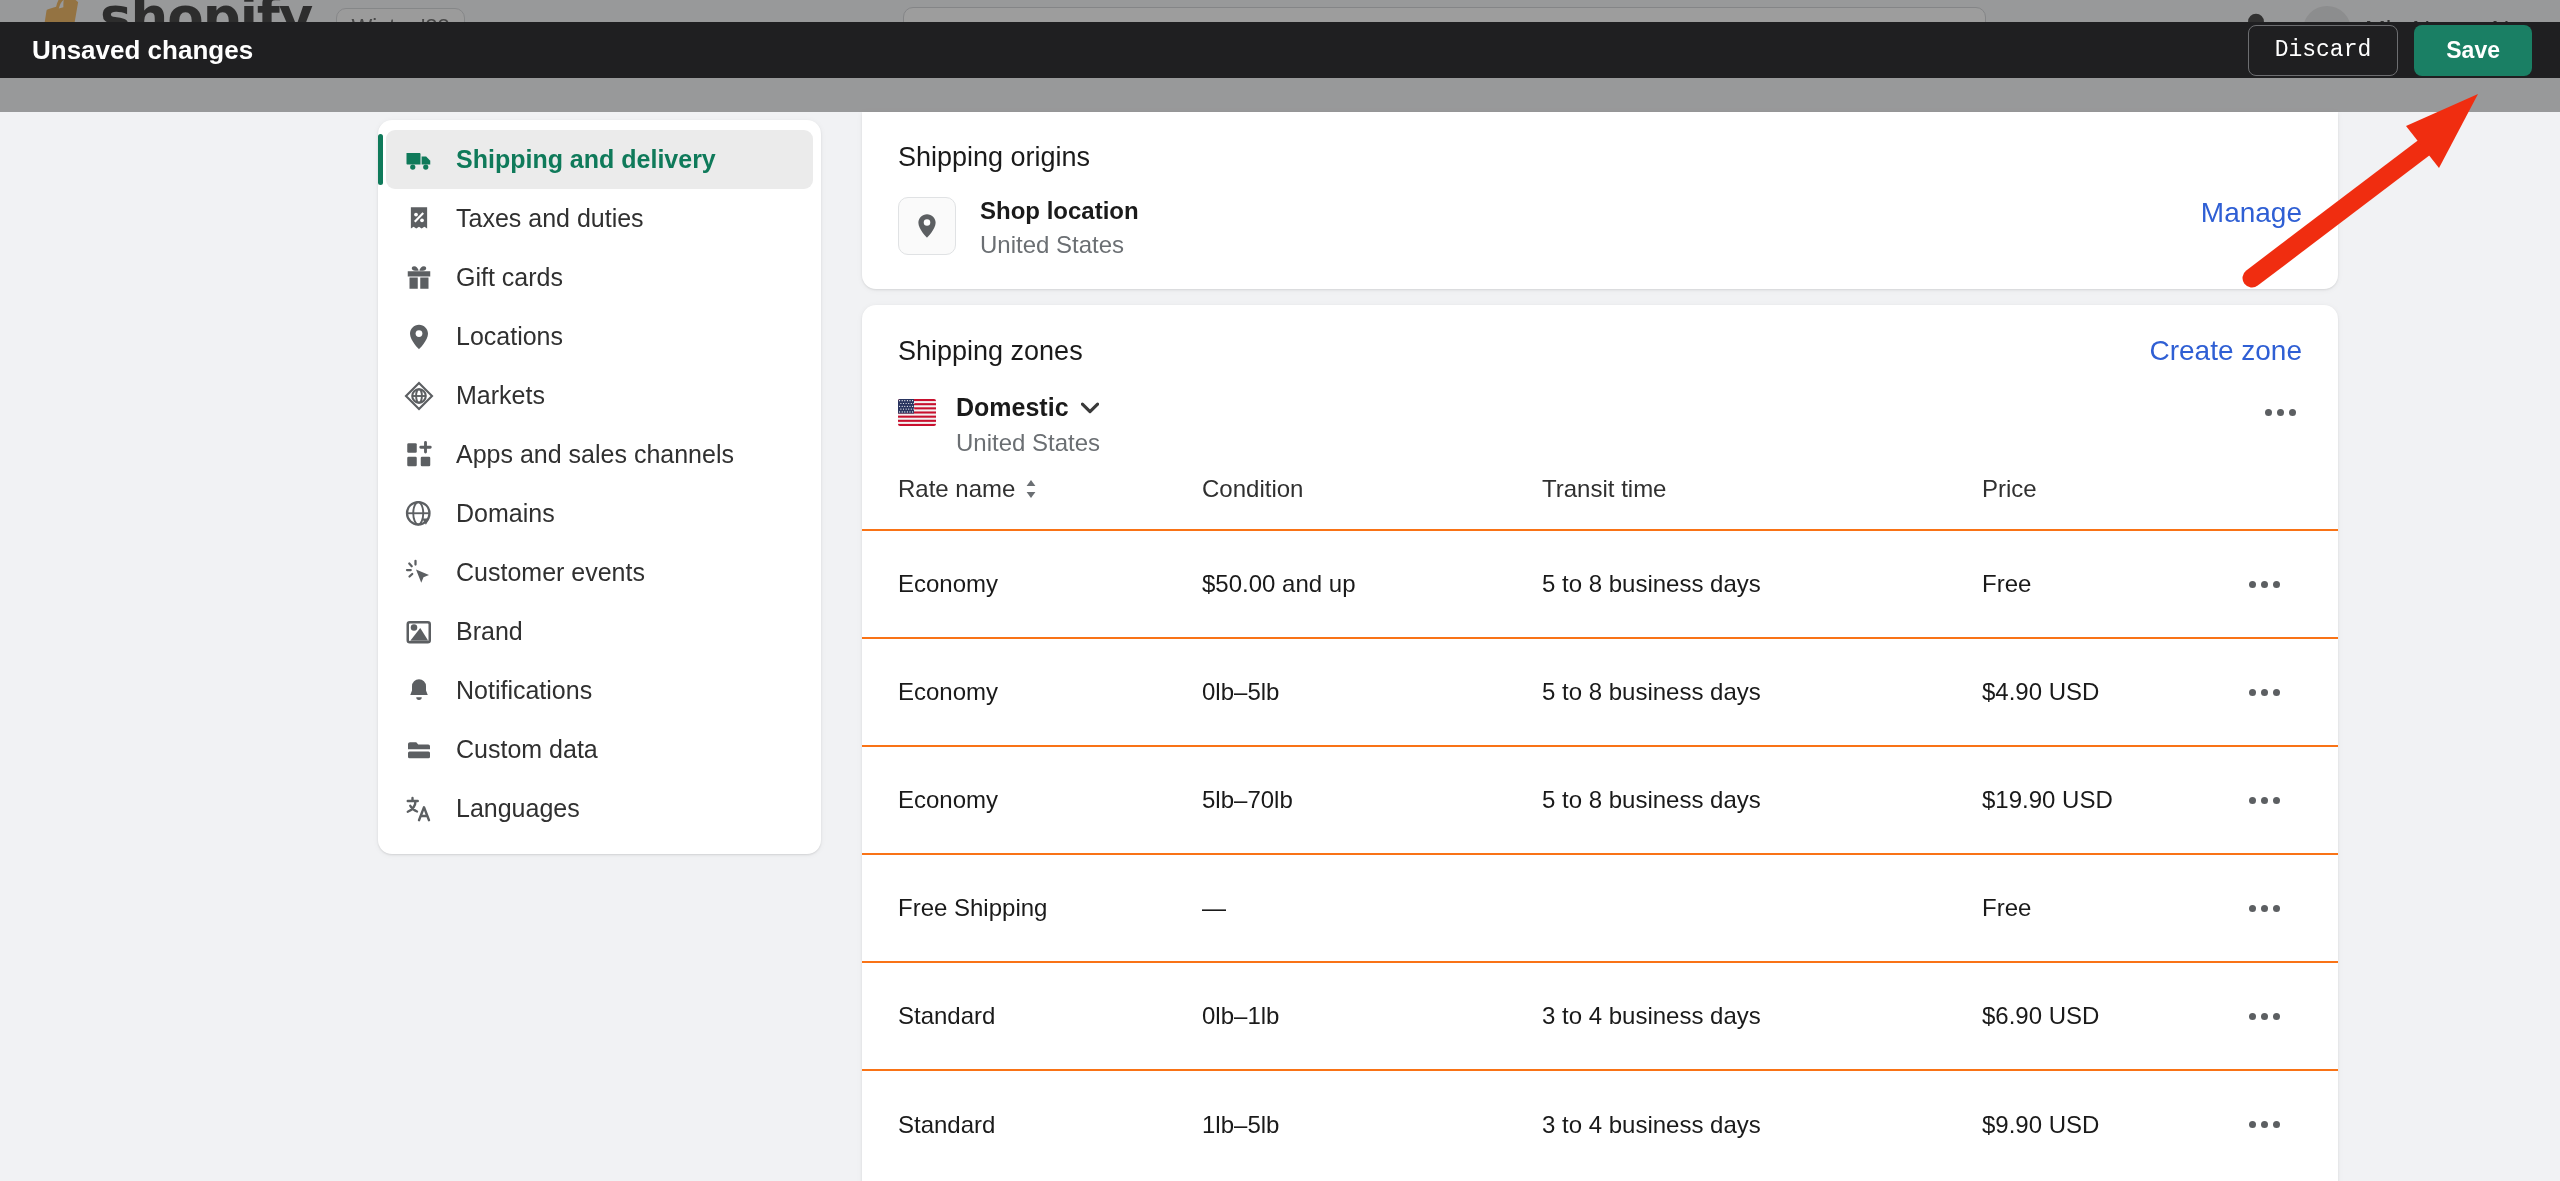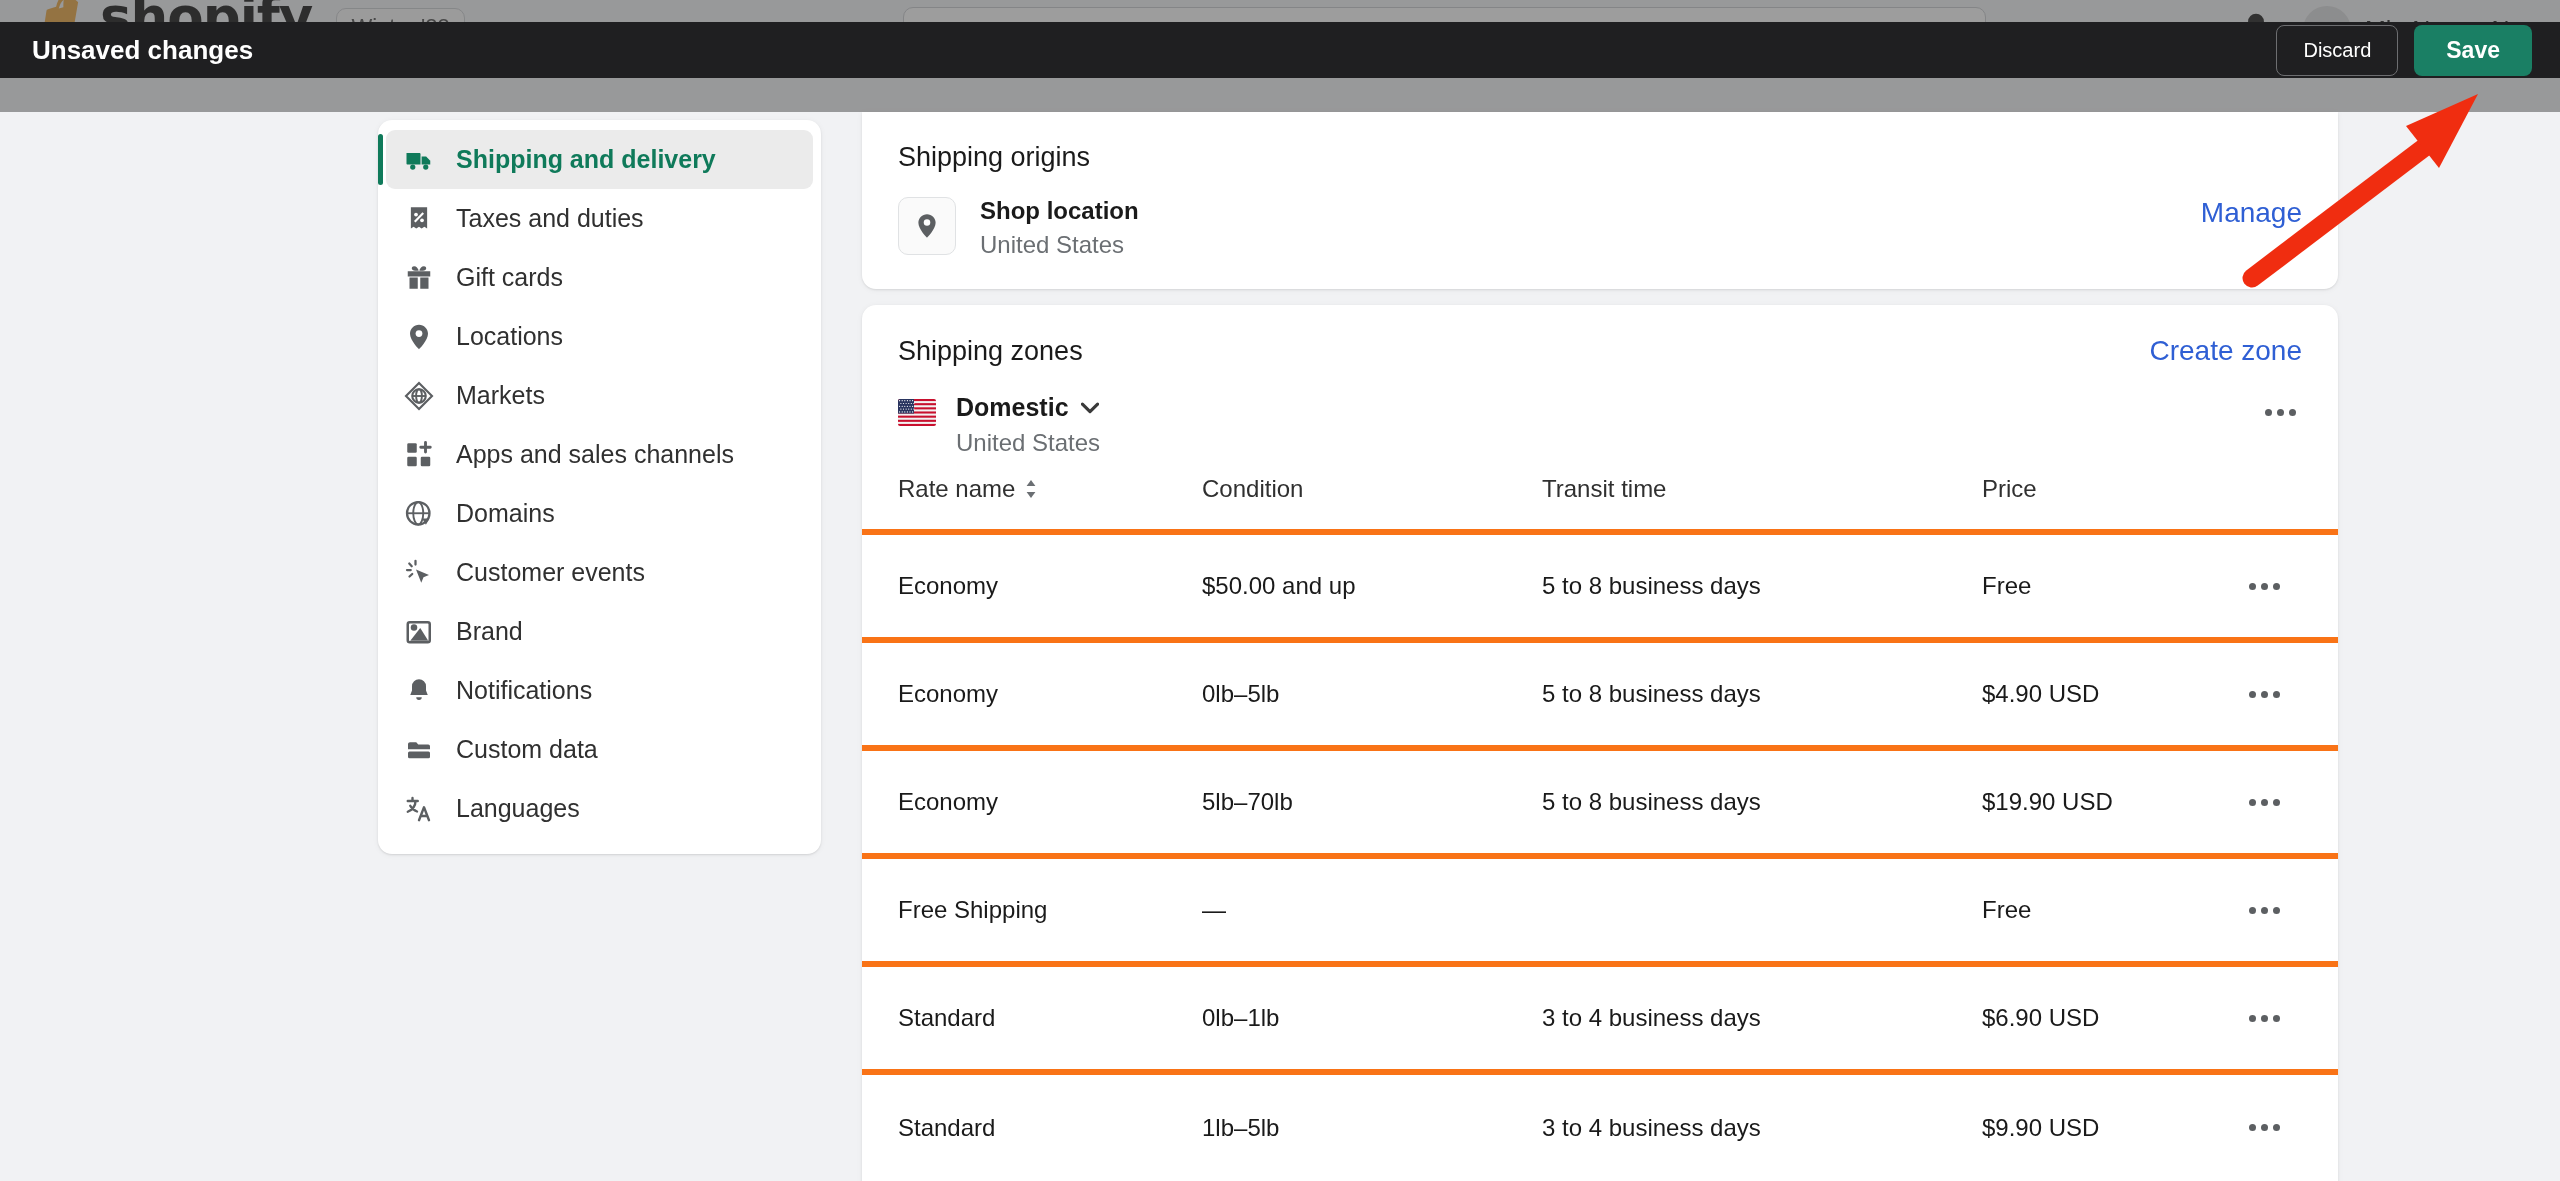--- a/index.html
+++ b/index.html
@@ -72,22 +72,22 @@
     justify-content: space-between;
   }
   .save-bar-title {
     color: #ffffff; font-size: 26px; font-weight: bold;
     margin-left: 4px;
   }
   .save-bar-actions { margin-left: auto; display: flex; gap: 16px; }
   .btn-discard {
     background: transparent; color: #ffffff;
     border: 1px solid #6d6e71; border-radius: 8px;
-    font-size: 20px; padding: 11px 26px; cursor: pointer;
-    font-family: Liberation Sans, sans-serif;
+    font-size: 23px; padding: 11px 26px; cursor: pointer;
+    font-family: Liberation Mono, monospace;
   }
   .btn-save {
     background: #1a7f64; color: #ffffff;
     border: none; border-radius: 8px;
     font-size: 23px; font-weight: bold; padding: 12px 32px; cursor: pointer;
     font-family: "Liberation Sans", sans-serif;
   }
 
   
   .settings-body {
@@ -181,21 +181,21 @@
 
   
   .rates { width: 100%; border-collapse: collapse; margin-top: 18px; }
   .rates th {
     text-align: left; font-size: 24px; font-weight: normal; color: #303030;
     padding: 0 0 26px 0;
   }
   .rates th:first-child, .rates td:first-child { padding-left: 36px; }
   .rates td {
     font-size: 24px; color: #1a1a1a;
-    border-top: 6px solid #f97316;
+    border-top: 2px solid #f97316;
     height: 108px; vertical-align: middle;
   }
   .col-rate { width: 340px; }
   .col-cond { width: 340px; }
   .col-tran { width: 440px; }
   .col-price { width: 260px; }
   .col-act  { width: 96px; }
   .th-sort { display: inline-flex; align-items: center; gap: 9px; cursor: pointer; }
 
   .add-rate-wrap { padding: 24px 36px 28px 36px; }

